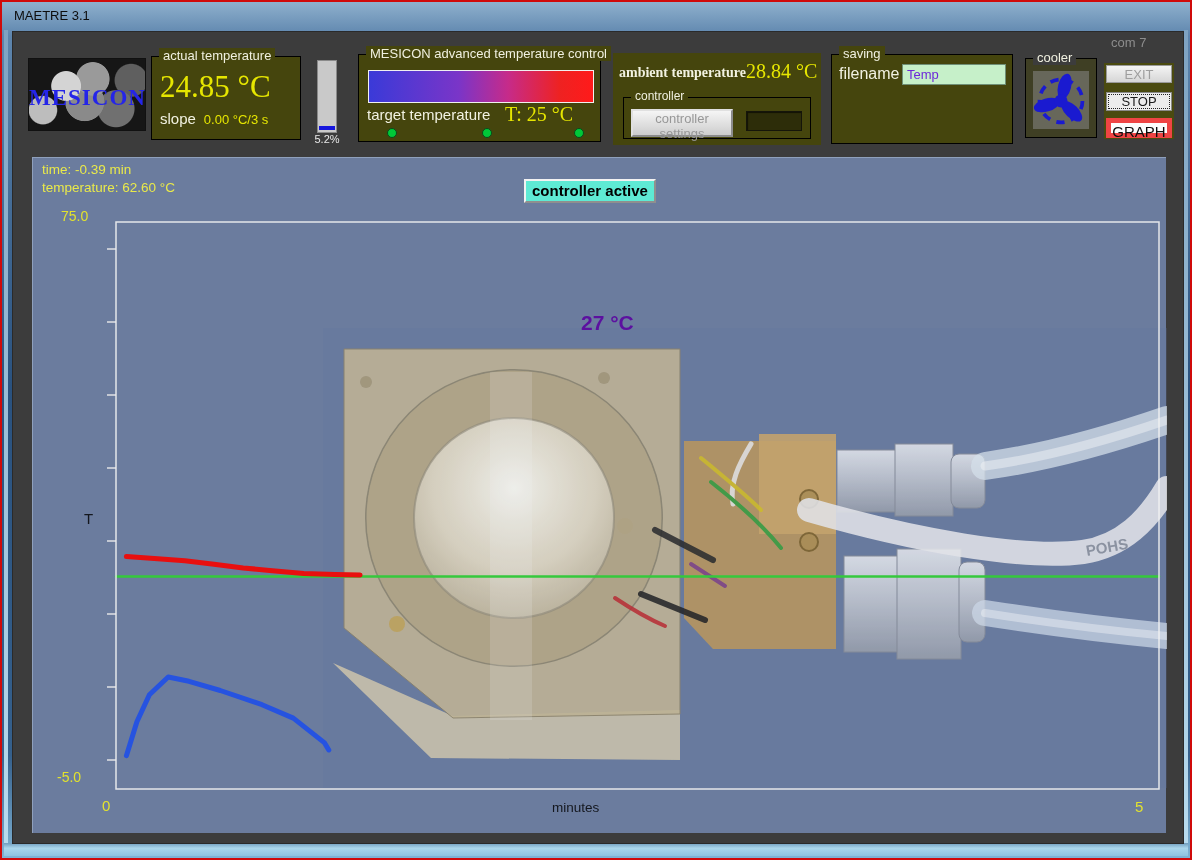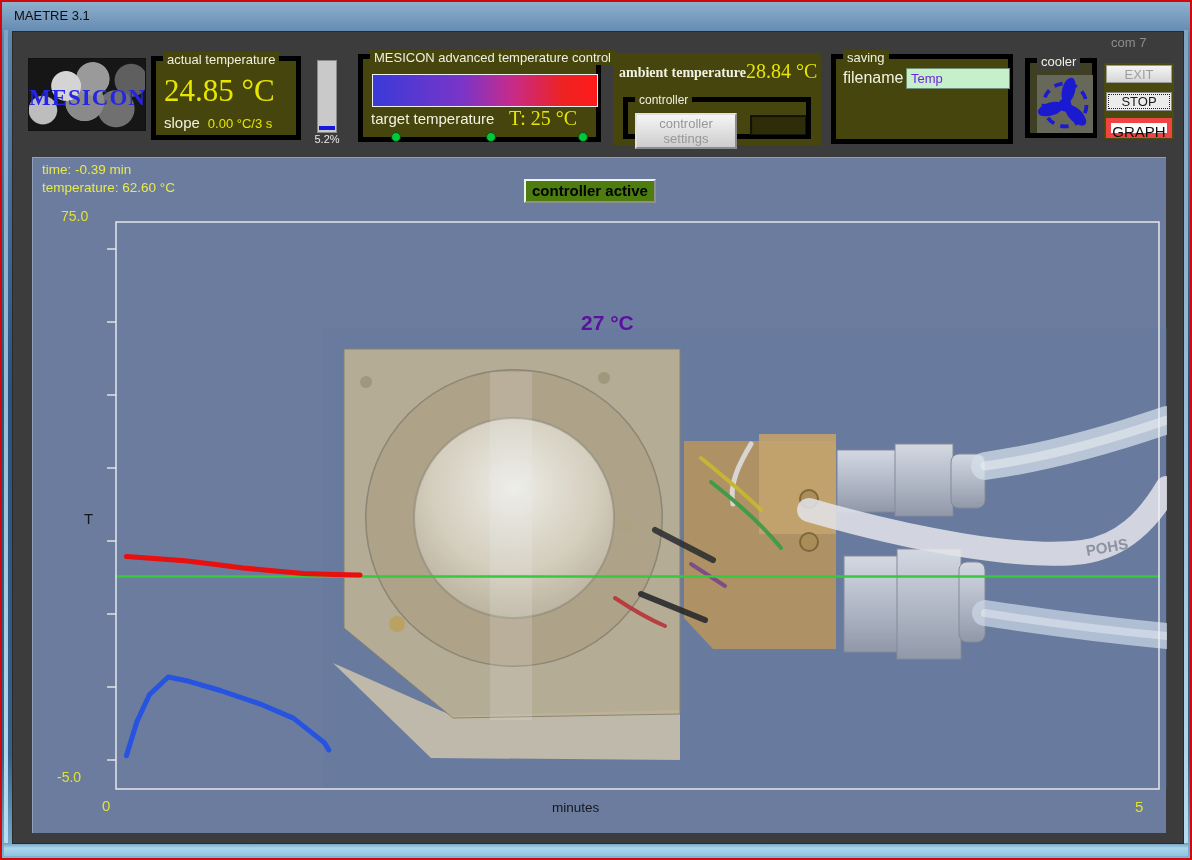--- a/index.html
+++ b/index.html
@@ -9,21 +9,21 @@
     overflow:hidden;}
   .edge-left,.edge-right{position:absolute;top:28px;bottom:4px;width:4px;
     background:linear-gradient(180deg,#7fa3c2,#b9dcef);}
   .edge-left{left:2px;} .edge-right{right:2px;}
   .edge-bottom{position:absolute;left:2px;right:2px;bottom:2px;height:13px;
     background:linear-gradient(180deg,#6f9cbd,#aad6ec 40%,#8ec4e0);}
   #titlebar-text{position:absolute;left:12px;top:6px;font-size:13px;color:#0d0d0d;}
   #main-panel{position:absolute;left:10px;top:29px;width:1172px;height:813px;
     background:#3c3c3c;border:1px solid #2a2a2a;}
   .olive{background:#45450d;}
-  .groupbox{position:absolute;border:5px solid #000000;}
+  .groupbox{position:absolute;border:1px solid #000000;}
   .group-label{position:absolute;top:-9px;left:7px;padding:0 4px;color:#f0f0e0;font-size:13px;white-space:nowrap;}
   .lbl-olive{background:#45450d;} .lbl-dark{background:#3c3c3c;}
   .ytext{color:#e6e600;}
   #com-label{position:absolute;left:1098px;top:3px;color:#8d8d8d;font-size:13px;}
 
   #logo{position:absolute;left:15px;top:26px;width:118px;height:73px;border:1px solid #111;
     background:
       radial-gradient(circle at 32% 38%,#d4d4d4 0 16%,rgba(0,0,0,0) 17%),
       radial-gradient(circle at 55% 28%,#9a9a9a 0 20%,rgba(0,0,0,0) 21%),
       radial-gradient(circle at 48% 60%,#8a8a8a 0 26%,rgba(0,0,0,0) 27%),
@@ -48,21 +48,21 @@
     background:linear-gradient(90deg,#3a3ad8 0%,#7a35c8 40%,#c62b8a 62%,#ee2222 85%,#ff1a1a 100%);}
   #target-label{position:absolute;left:8px;top:51px;font-size:15px;color:#f2f2e2;}
   #target-value{position:absolute;left:146px;top:48px;font-family:"Liberation Serif",serif;font-size:20px;}
   .led{position:absolute;top:73px;width:10px;height:10px;border-radius:50%;
     background:#00c838;border:1px solid #0a4a1a;}
 
   #ambient-panel{position:absolute;left:600px;top:21px;width:208px;height:92px;}
   #ambient-label{position:absolute;left:6px;top:12px;font-family:"Liberation Serif",serif;font-weight:bold;font-size:14px;color:#f2f2e2;}
   #ambient-value{position:absolute;left:133px;top:7px;font-family:"Liberation Serif",serif;font-size:20px;}
   #controller-group{left:10px;top:44px;width:188px;height:42px;}
-  #controller-settings-btn{position:absolute;left:7px;top:11px;width:102px;height:36px;
+  #controller-settings-btn{position:absolute;left:7px;top:11px;width:102px;height:28px;
     background:linear-gradient(#f5f5f5,#cdcdcd);border:2px outset #e0e0e0;color:#979797;font-size:13px;padding:0;}
   #controller-indicator{position:absolute;left:122px;top:13px;width:56px;height:20px;background:#2d2d09;
     border:1px solid #15150a;box-shadow:inset 1px 1px 1px rgba(0,0,0,.6);}
 
   #saving-group{left:818px;top:22px;width:182px;height:90px;}
   #filename-label{position:absolute;left:7px;top:10px;font-size:16px;color:#f2f2e2;}
   #filename-input{position:absolute;left:70px;top:9px;width:104px;height:21px;background:#c6f0c9;
     border:1px solid #6f8f76;color:#6d28d9;font-size:13px;padding:0 4px;}
   #profile-group{left:6px;top:41px;width:170px;height:46px;}
   #profile-gradient{position:absolute;left:9px;top:11px;width:150px;height:27px;
@@ -73,21 +73,21 @@
 
   #btn-backdrop{position:absolute;left:1091px;top:31px;width:70px;height:76px;background:#4a4a10;}
   .push-btn{position:absolute;left:1093px;width:66px;font-size:13px;text-align:center;padding:0;}
   #exit-btn{top:33px;height:18px;background:linear-gradient(#f4f4f4,#d6d6d6);border:1px solid #9a9a9a;color:#9e9e9e;}
   #stop-btn{top:60px;height:19px;background:#ececec;border:1px solid #8a8a8a;outline:1px dotted #222;outline-offset:-3px;color:#1a1a1a;}
   #graph-btn{top:86px;height:20px;background:#fdfdfd;border:5px solid #ef4444;color:#0c0c0c;font-size:15px;}
 
   #graph-panel{position:absolute;left:19px;top:125px;width:1134px;height:676px;background:#6b7c9e;
     border-top:1px solid #8fa0bc;border-left:1px solid #8fa0bc;}
   .readout{position:absolute;left:9px;font-size:13.5px;color:#e9e94a;}
-  #status-badge{position:absolute;left:491px;top:21px;padding:1px 6px 2px 6px;background:#4d7c0f;
+  #status-badge{position:absolute;left:491px;top:21px;padding:1px 6px 2px 6px;background:#5eead4;
     border:2px solid;border-color:#f2f2f2 #8f8f8f #8f8f8f #f2f2f2;color:#000;font-weight:bold;font-size:15px;}
   .axis-num{position:absolute;font-size:14px;color:#e2e22e;}
   #x-axis-label{position:absolute;left:519px;top:642px;font-size:13.5px;color:#14171e;}
   #y-axis-label{position:absolute;left:51px;top:352px;font-size:15px;color:#14171e;}
   svg text{font-family:"Liberation Sans",sans-serif;}
 </style>
 </head>
 <body>
 
 <div id="window">

